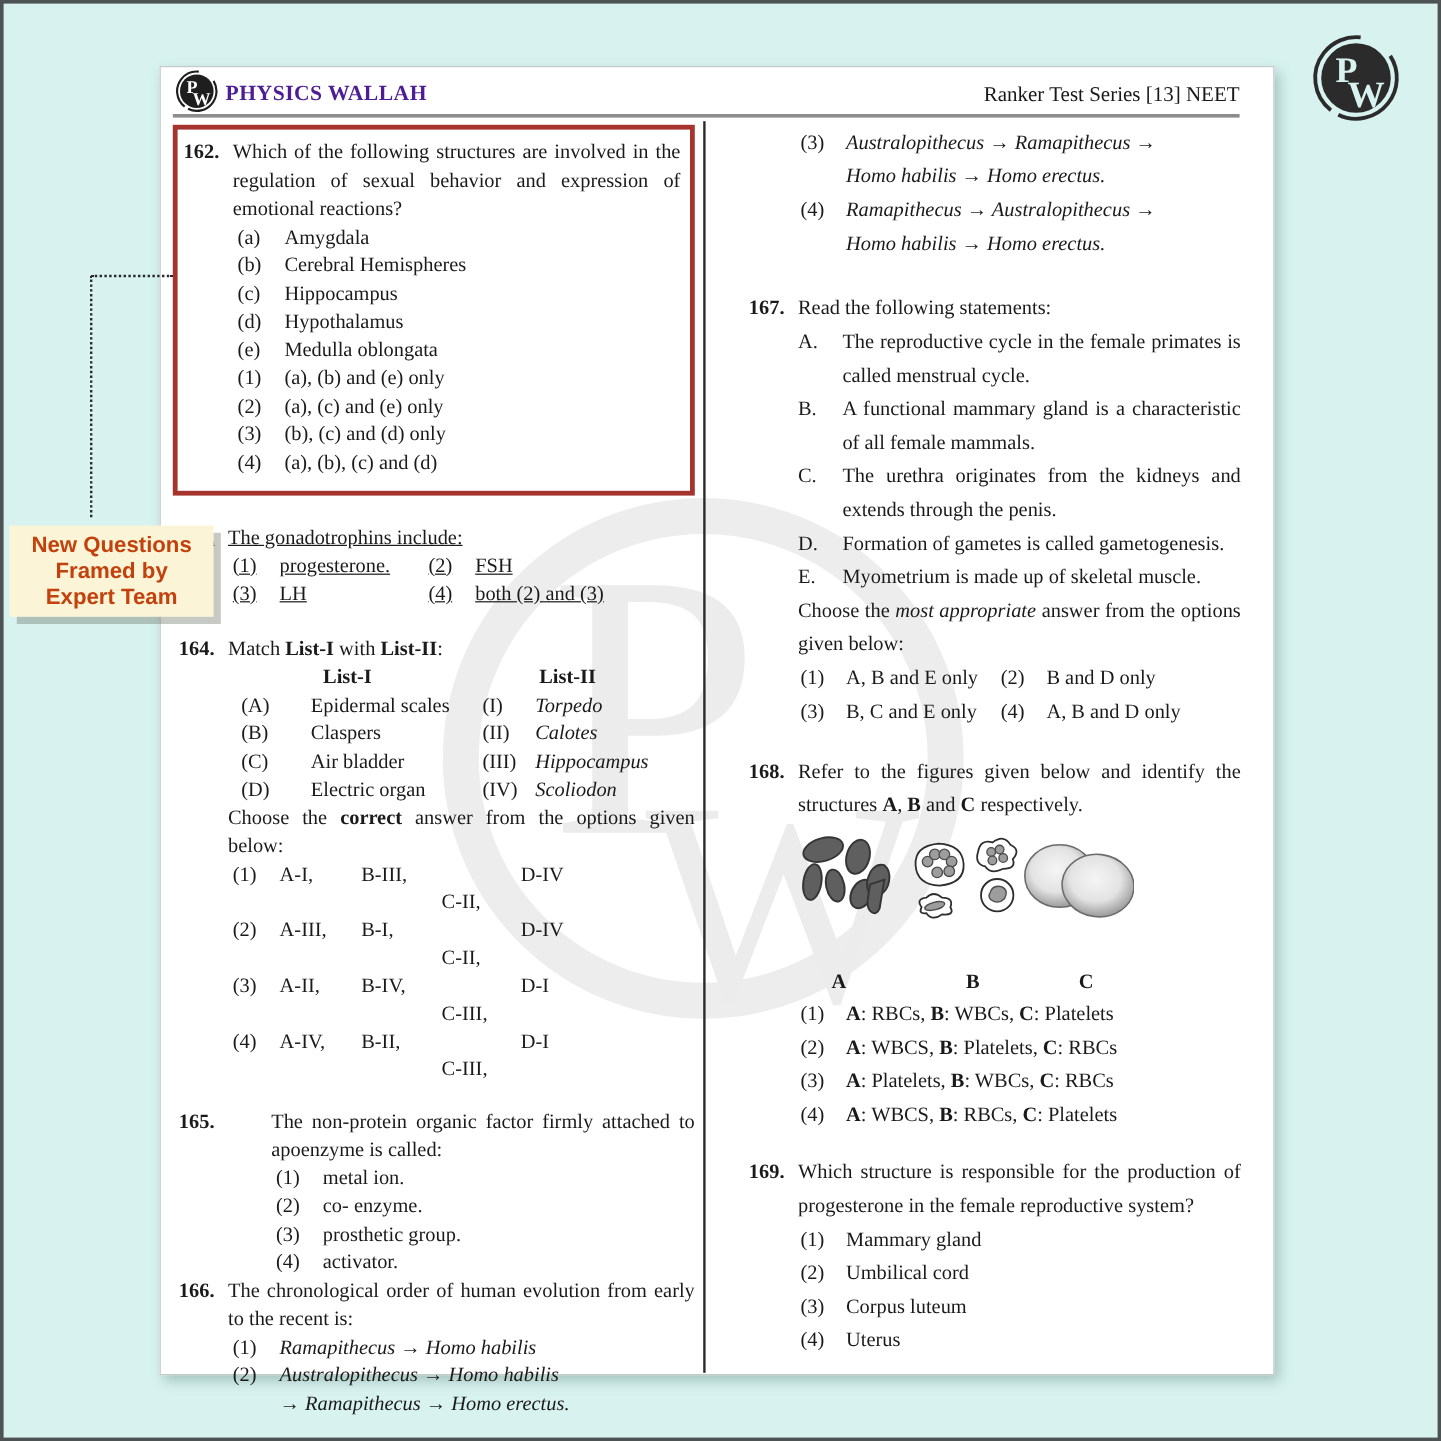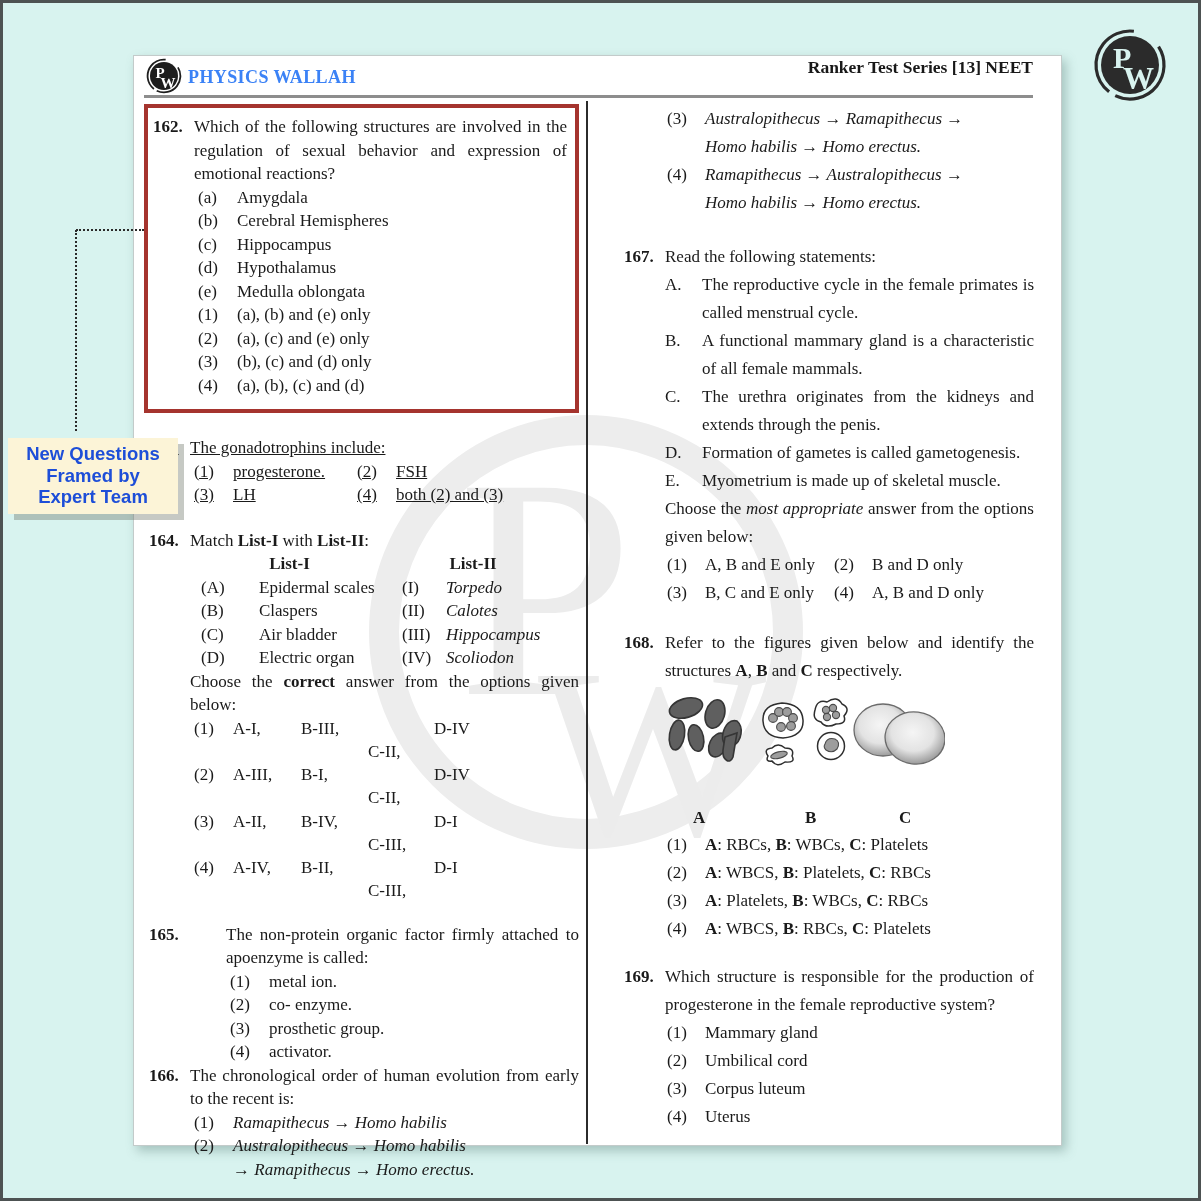--- a/index.html
+++ b/index.html
@@ -17,22 +17,22 @@
     background:#ffffff;border:1px solid #c3cbca;
     box-shadow:4px 5px 10px rgba(70,105,100,.35);
     z-index:2;
   }
   
   .watermark{position:absolute;left:212px;top:336px;width:480px;height:480px;z-index:0;pointer-events:none;}
 
   
   .hdr-logo{position:absolute;left:12px;top:2px;width:36px;height:36px;}
   .hdr-brand{position:absolute;left:54px;top:11px;font-family:"Liberation Serif",serif;
-    font-weight:bold;font-size:18px;letter-spacing:.4px;color:#3b82f6;}
-  .hdr-series{position:absolute;right:28px;top:1px;font-weight:bold;font-size:17.5px;color:#181818;}
+    font-weight:bold;font-size:18px;letter-spacing:.4px;color:#4c1d95;}
+  .hdr-series{position:absolute;right:28px;top:12px;font-weight:normal;font-size:17.5px;color:#181818;}
   .hdr-rule{position:absolute;left:10px;top:39px;width:889px;height:3px;background:#8d8d8d;}
 
   
   .col-left{position:absolute;left:10px;top:45px;width:435px;z-index:3;font-size:17px;line-height:23.5px;}
   .col-right{position:absolute;left:485px;top:45px;width:415px;z-index:3;font-size:17px;line-height:28px;}
   .divider{position:absolute;left:452px;top:45px;width:2px;height:1043px;background:#2b2b2b;z-index:3;}
 
   .q{display:flex;}
   .qn{flex:none;width:46px;box-sizing:border-box;padding-left:5px;font-weight:bold;}
   .qb{flex:1;min-width:0;}
@@ -94,21 +94,21 @@
   .dot-h{position:absolute;left:76px;top:229px;width:68px;border-top:2px dotted #2a2a2a;z-index:4;}
   .dot-v{position:absolute;left:75px;top:230px;height:201px;border-left:2px dotted #2a2a2a;z-index:4;}
 
   
   .callout{
     position:absolute;left:8px;top:438px;width:170px;box-sizing:border-box;
     padding:5px 2px 6px 2px;background:#fcf4d7;
     box-shadow:6px 6px 0 rgba(105,112,100,.38);
     text-align:center;z-index:5;
     font-family:"Liberation Sans",sans-serif;font-weight:bold;
-    font-size:18.5px;line-height:21.5px;color:#1d4ed8;
+    font-size:18.5px;line-height:21.5px;color:#c2410c;
   }
 
   
   .corner-logo{position:absolute;left:1092px;top:27px;width:76px;height:76px;z-index:5;}
 
   .sp2{margin-top:23px;text-decoration:underline;}
   .sp3{margin-top:22px;}
   .sp4{margin-top:20px;gap:36px;}
   .sp5{justify-content:space-between;}
   .sp167{margin-top:26px;}

